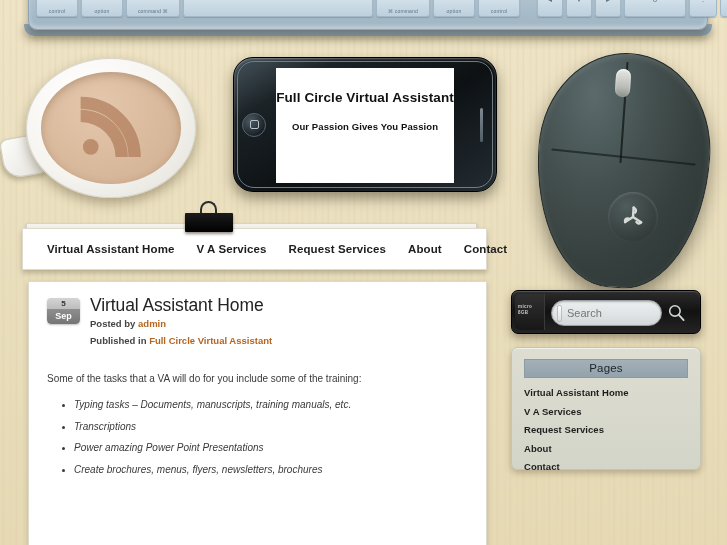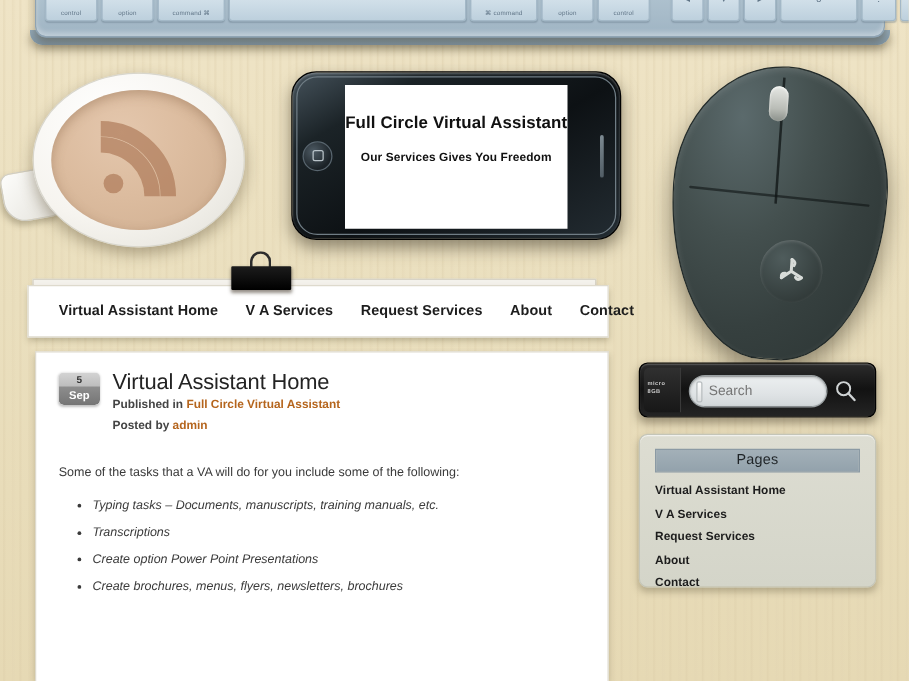--- a/index.html
+++ b/index.html
@@ -406,21 +406,21 @@
 </div>
 
 <div id="phone">
   <div class="bezel"></div>
   <div class="home-btn">
       <i></i>
     </div>
   <div class="speaker"></div>
   <div class="screen">
     <div class="title-1">Full Circle Virtual Assistant</div>
-    <div class="title-2">Our Services Gives You Freedom</div>
+    <div class="title-2">Our Passion Gives You Passion</div>
   </div>
 </div>
 
 <div id="mouse">
   <div class="body"></div>
   <div class="split"></div>
   <div class="wheel"></div>
   <div class="seam"></div>
   <div class="logo">
     <svg width="30" height="30" viewBox="0 0 32 32">
@@ -449,34 +449,34 @@
 
 <main id="content">
   <div id="post-head">
     <div id="datebadge">
       <div class="d-day">5</div>
       <div class="d-mon">Sep</div>
     </div>
     <div>
       <h1 id="post-title">Virtual Assistant Home</h1>
       <div class="meta">
+        <span>Posted by </span><a href="#">admin</a>
+      </div>
+      <div class="meta">
         <span>Published in </span><a href="#">Full Circle Virtual Assistant</a>
       </div>
-      <div class="meta">
-        <span>Posted by </span><a href="#">admin</a>
-      </div>
     </div>
   </div>
 
   <div id="post-body">
-    <p>Some of the tasks that a VA will do for you include some of the following:</p>
+    <p>Some of the tasks that a VA will do for you include some of the training:</p>
     <ul id="task-list">
         <li>Typing tasks – Documents, manuscripts,  training manuals, etc.</li>
         <li>Transcriptions</li>
-        <li>Create option Power Point Presentations</li>
+        <li>Power amazing Power Point Presentations</li>
         <li>Create brochures, menus, flyers, newsletters, brochures</li>
       </ul>
   </div>
 </main>
 
 <div id="usb">
   <div class="cap"></div>
   <div class="micro">
     <div>micro</div>
     <div>8GB</div>

